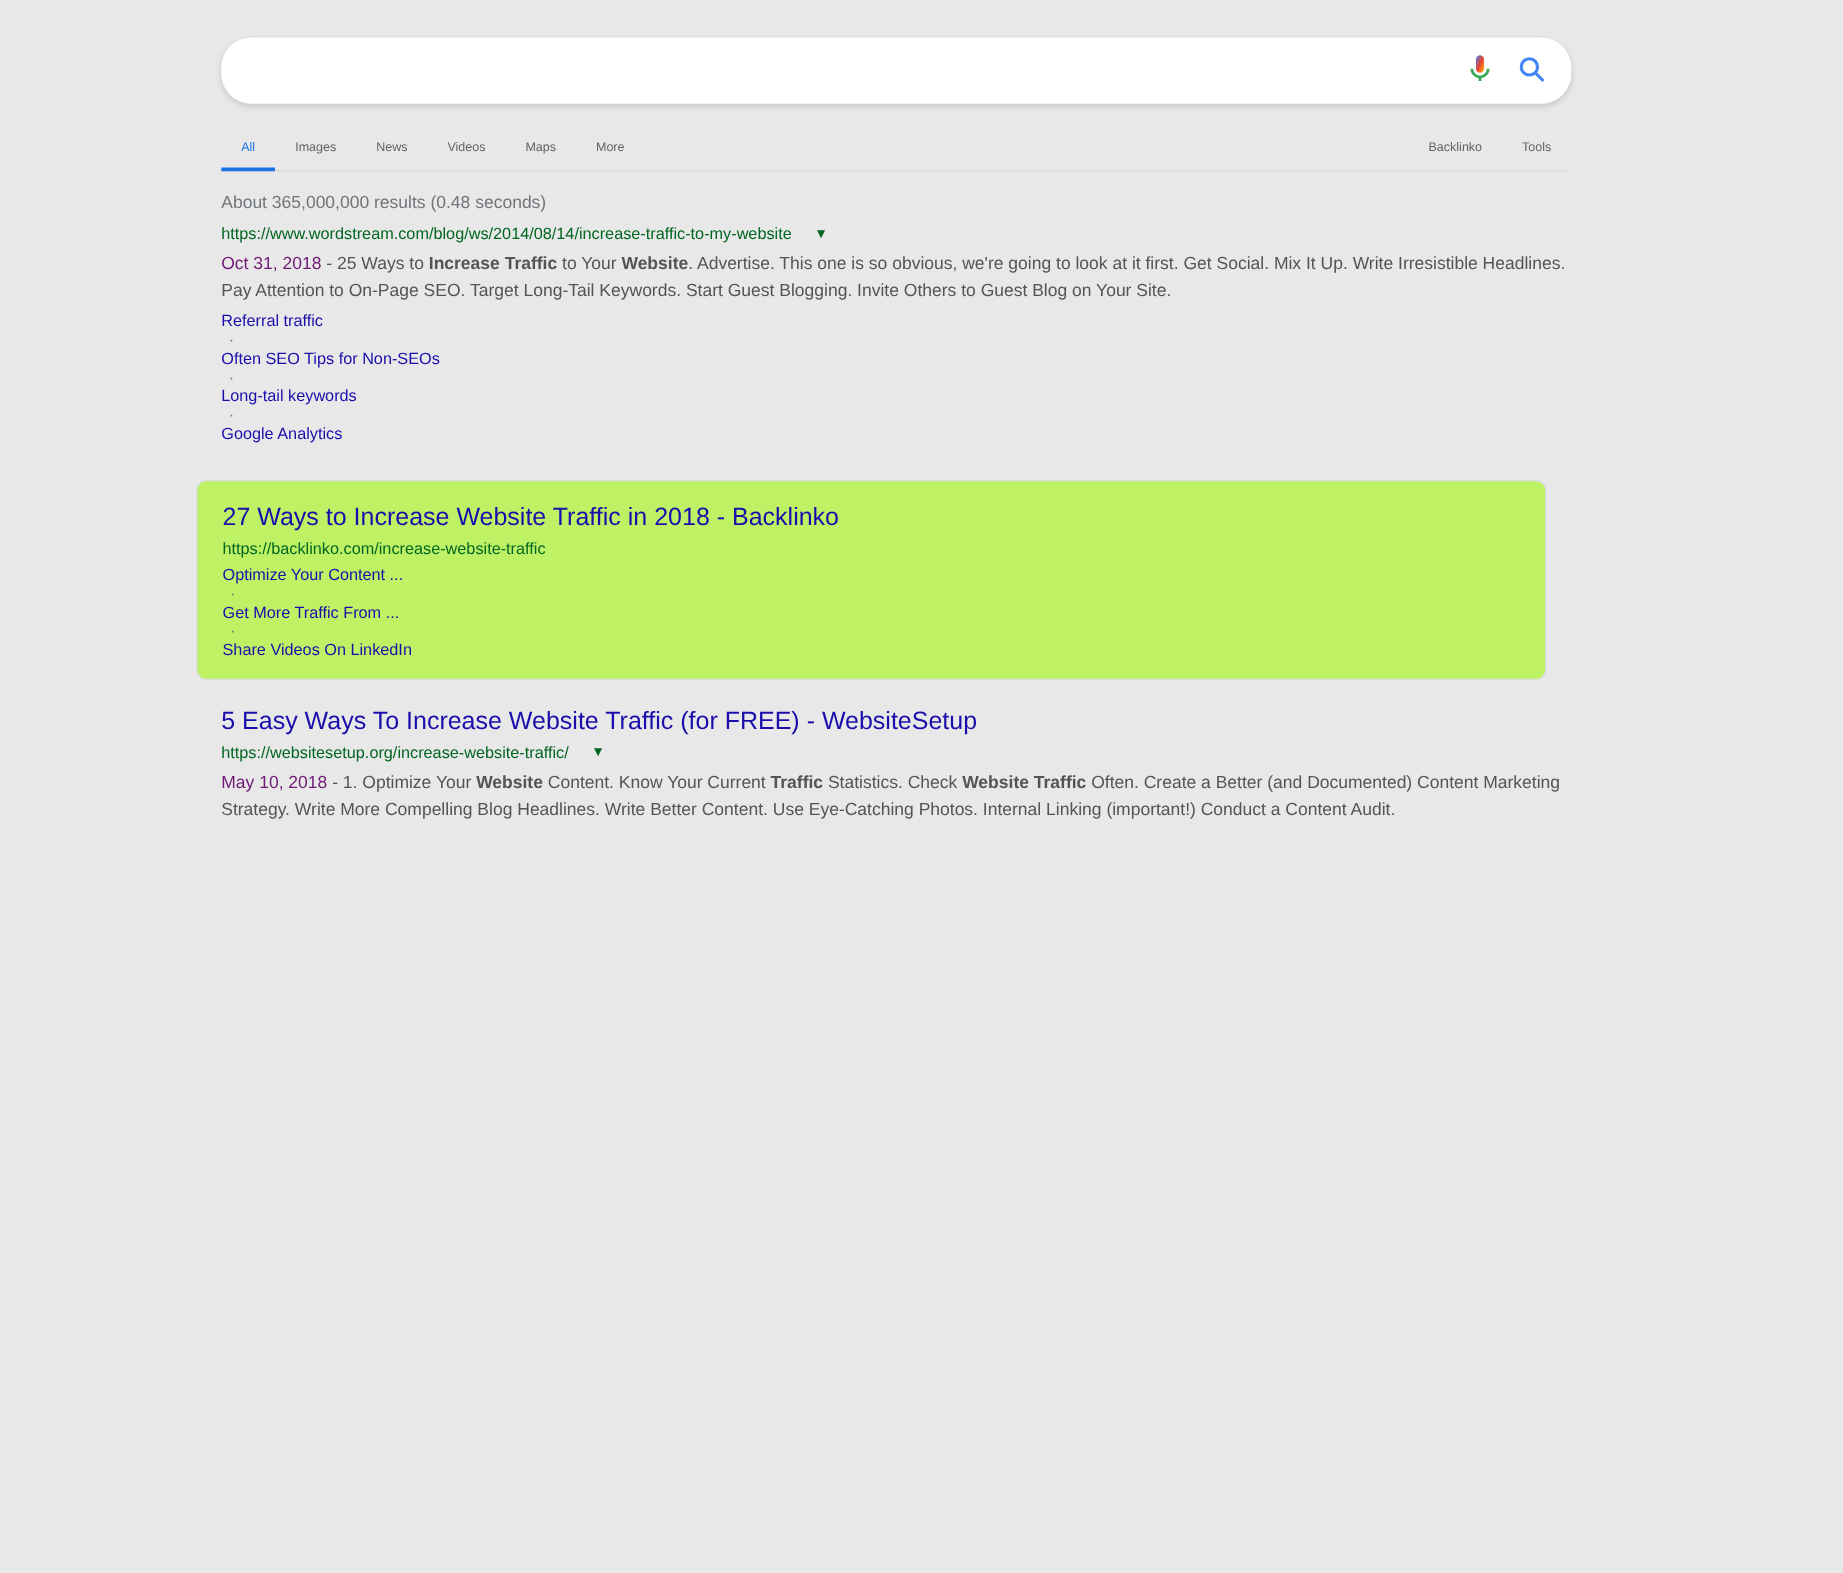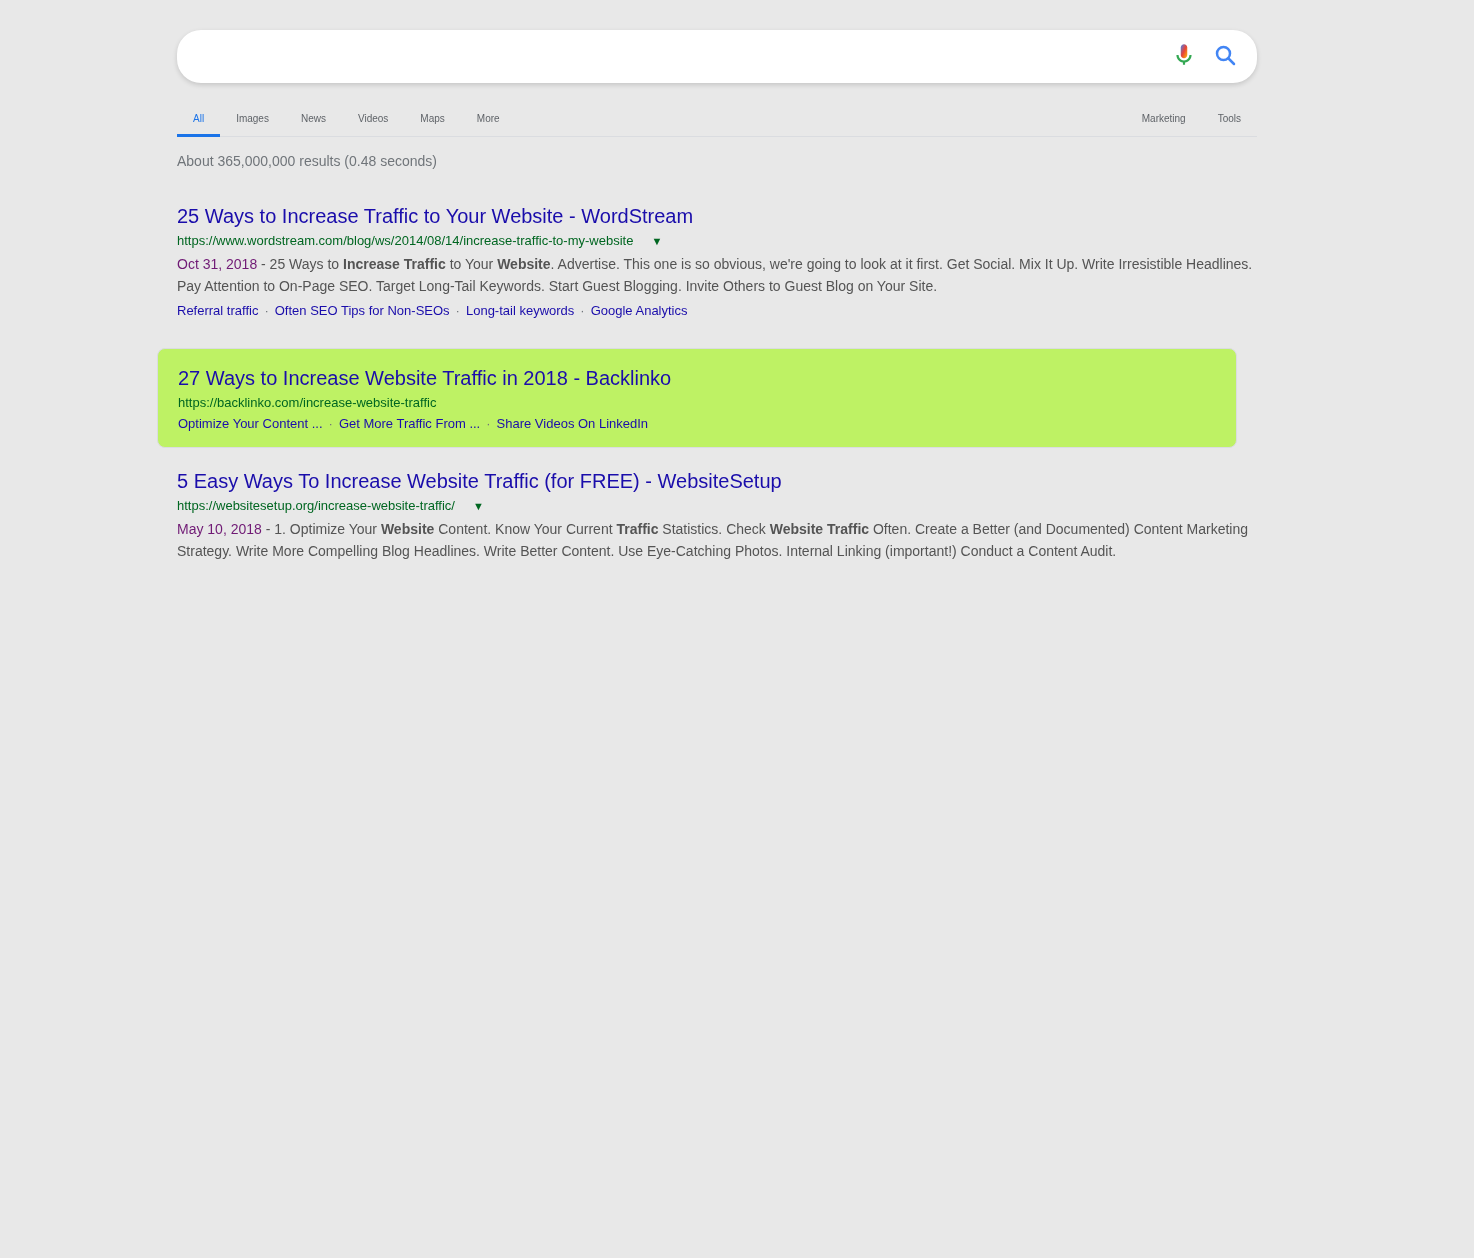--- a/index.html
+++ b/index.html
@@ -88,21 +88,20 @@
     }
 
     .nav-spacer {
       flex: 1;
     }
 
     
     .results-count {
       color: #70757a;
       font-size: 14px;
-      margin-bottom: 24px;
     }
 
     
     .result-item {
       background: transparent;
       padding: 10px 0 20px;
       max-width: 1080px;
     }
 
     .result-item.highlighted {
@@ -150,20 +149,21 @@
 
     .result-date {
       color: #701a75;
     }
 
     .result-sitelinks {
       display: flex;
       gap: 0;
       flex-wrap: wrap;
       align-items: flex-start;
+      flex-direction: column;
     }
 
     .sitelink {
       color: #1a0dab;
       font-size: 13px;
       text-decoration: none;
       cursor: pointer;
     }
 
     .sitelink-sep {
@@ -206,28 +206,27 @@
   </div>
 
   <nav class="nav-tabs">
     <a class="nav-tab active">All</a>
     <a class="nav-tab">Images</a>
     <a class="nav-tab">News</a>
     <a class="nav-tab">Videos</a>
     <a class="nav-tab">Maps</a>
     <a class="nav-tab">More</a>
     <div class="nav-spacer"></div>
-    <a class="nav-tab">Marketing</a>
+    <a class="nav-tab">Backlinko</a>
     <a class="nav-tab">Tools</a>
   </nav>
 
   <div class="results-count">About 365,000,000 results (0.48 seconds)</div>
 
   <div class="result-item">
-    <a class="result-title">25 Ways to Increase Traffic to Your Website - WordStream</a>
     <div class="result-url-row">
       <a class="result-url">https://www.wordstream.com/blog/ws/2014/08/14/increase-traffic-to-my-website</a>
       <span class="url-arrow">▼</span>
     </div>
     <div class="result-snippet">
       <span class="result-date">Oct 31, 2018</span>
       <span> - 25 Ways to <strong>Increase Traffic</strong> to Your <strong>Website</strong>. Advertise. This one is so obvious, we're going to look at it first. Get Social. Mix It Up. Write Irresistible Headlines. Pay Attention to On-Page SEO. Target Long-Tail Keywords. Start Guest Blogging. Invite Others to Guest Blog on Your Site.</span>
     </div>
     <div class="result-sitelinks">
       <a class="sitelink">Referral traffic</a>

